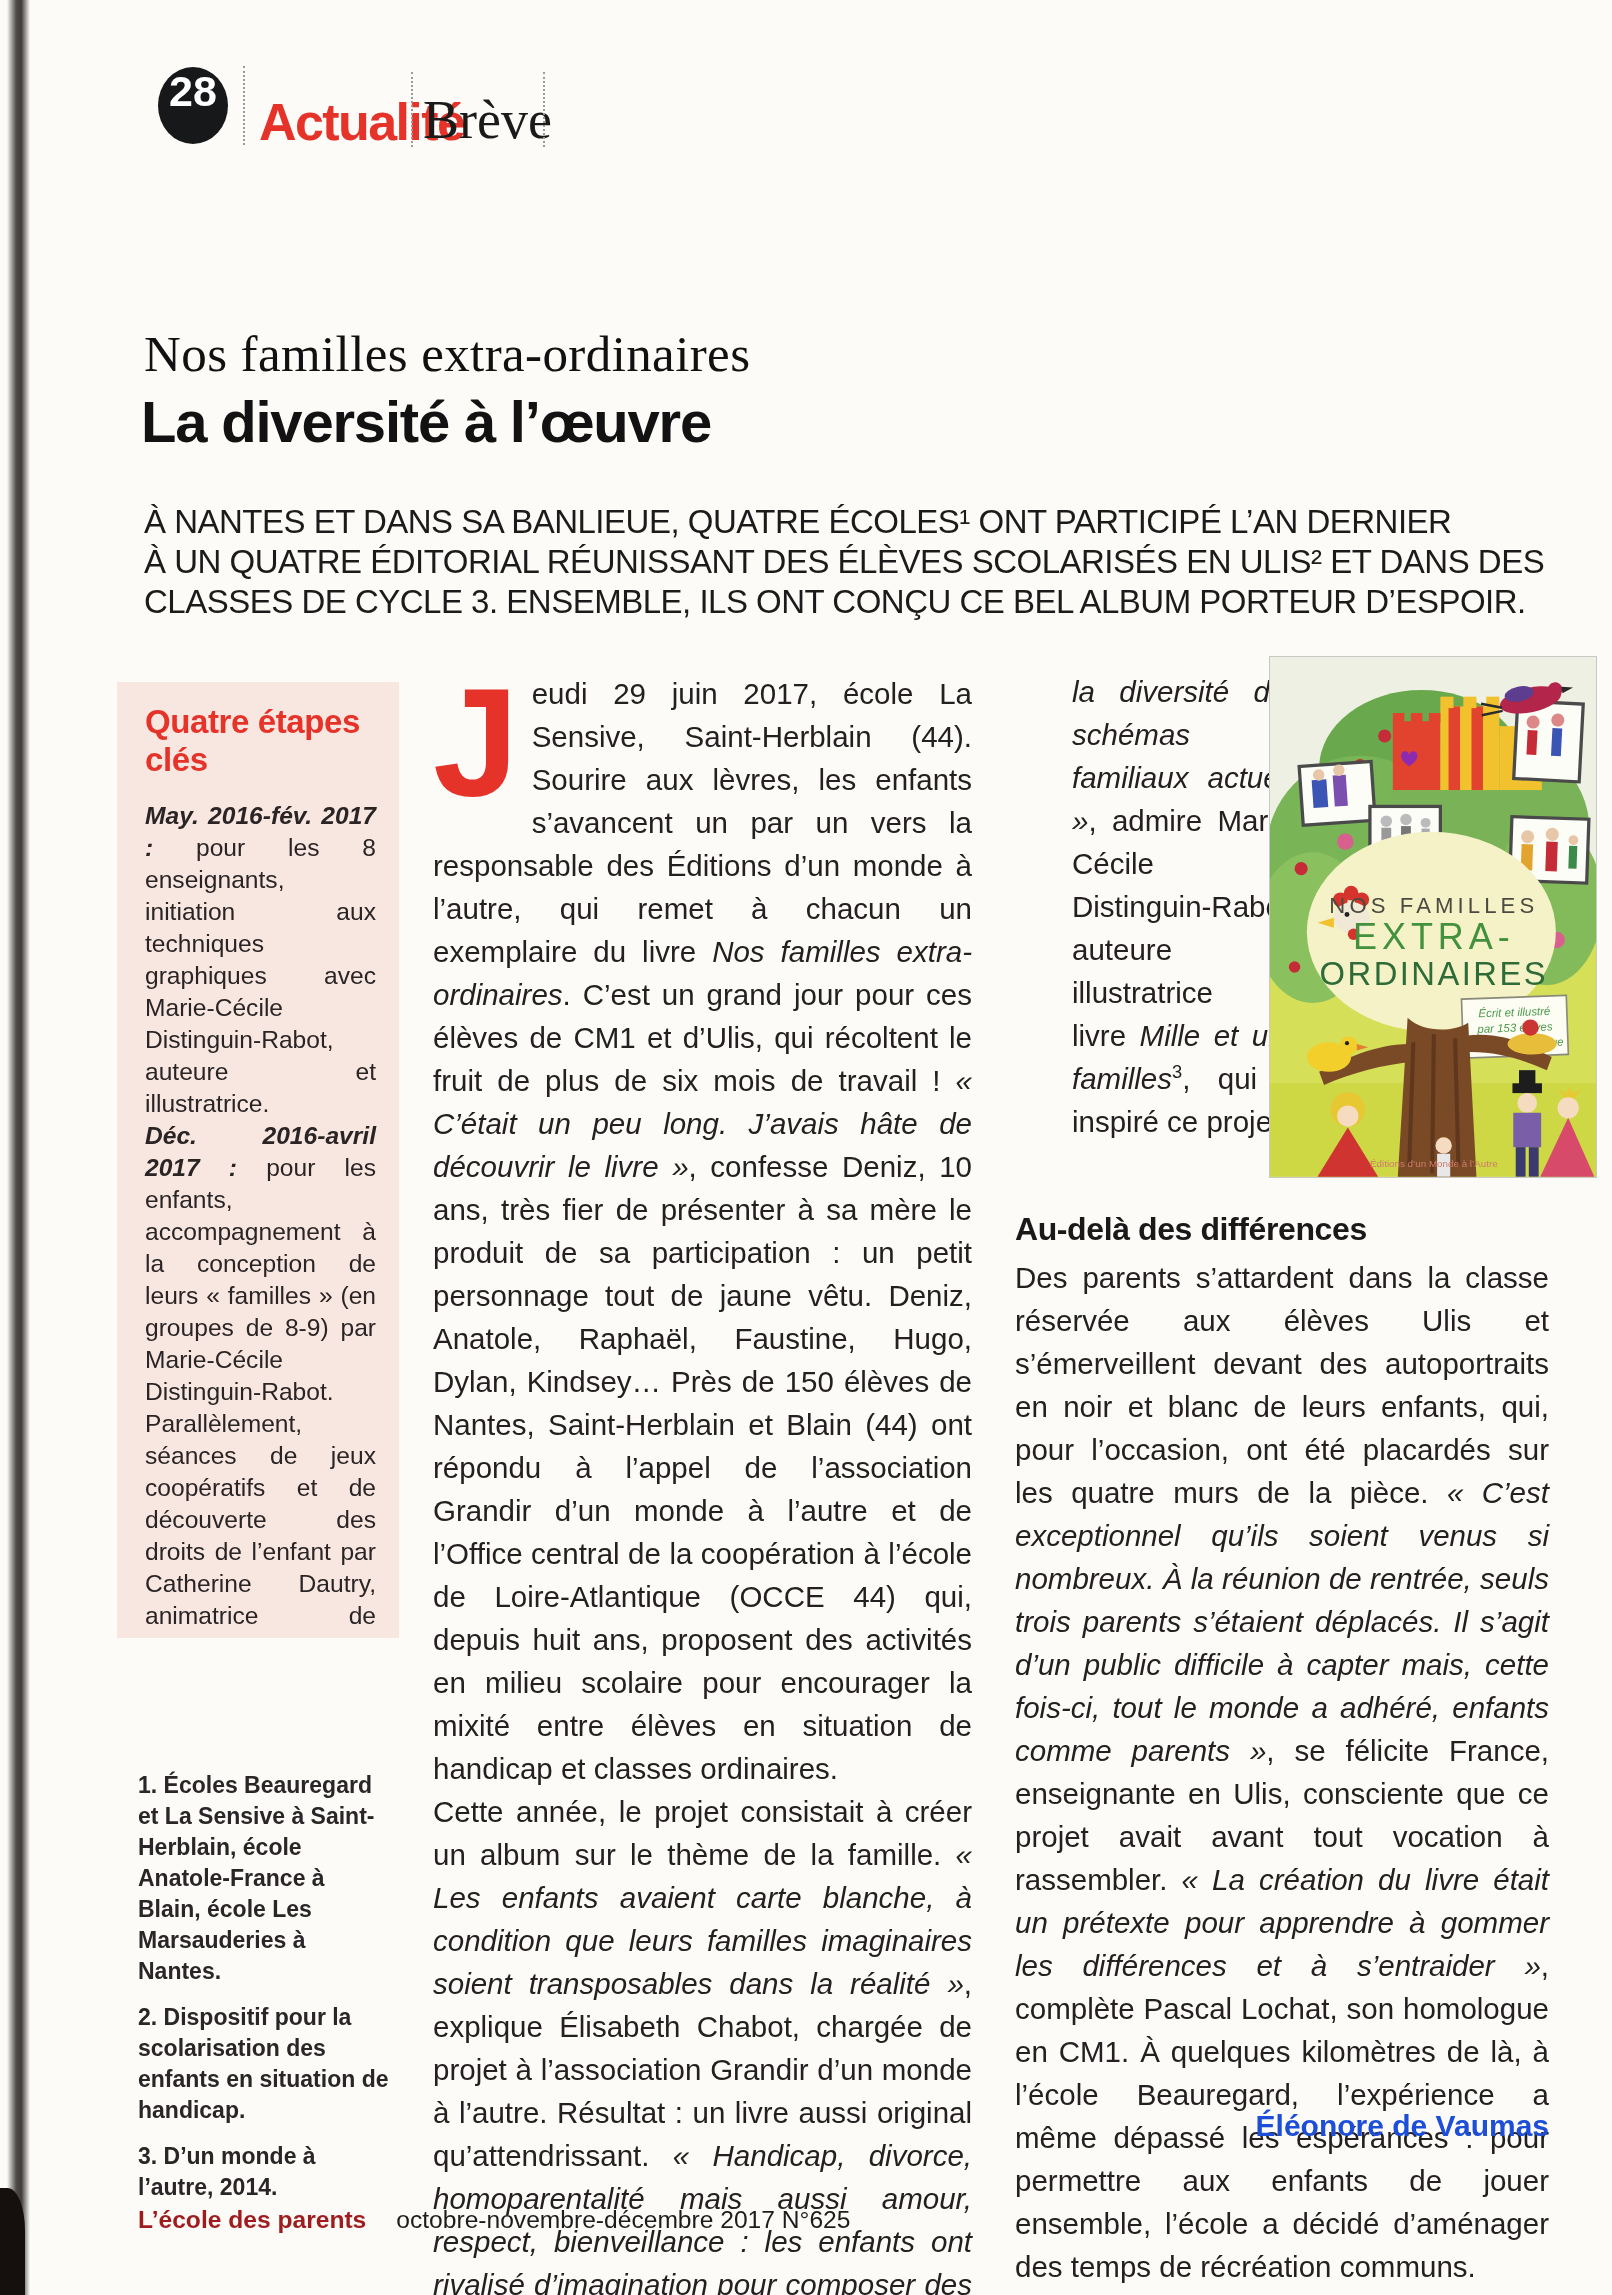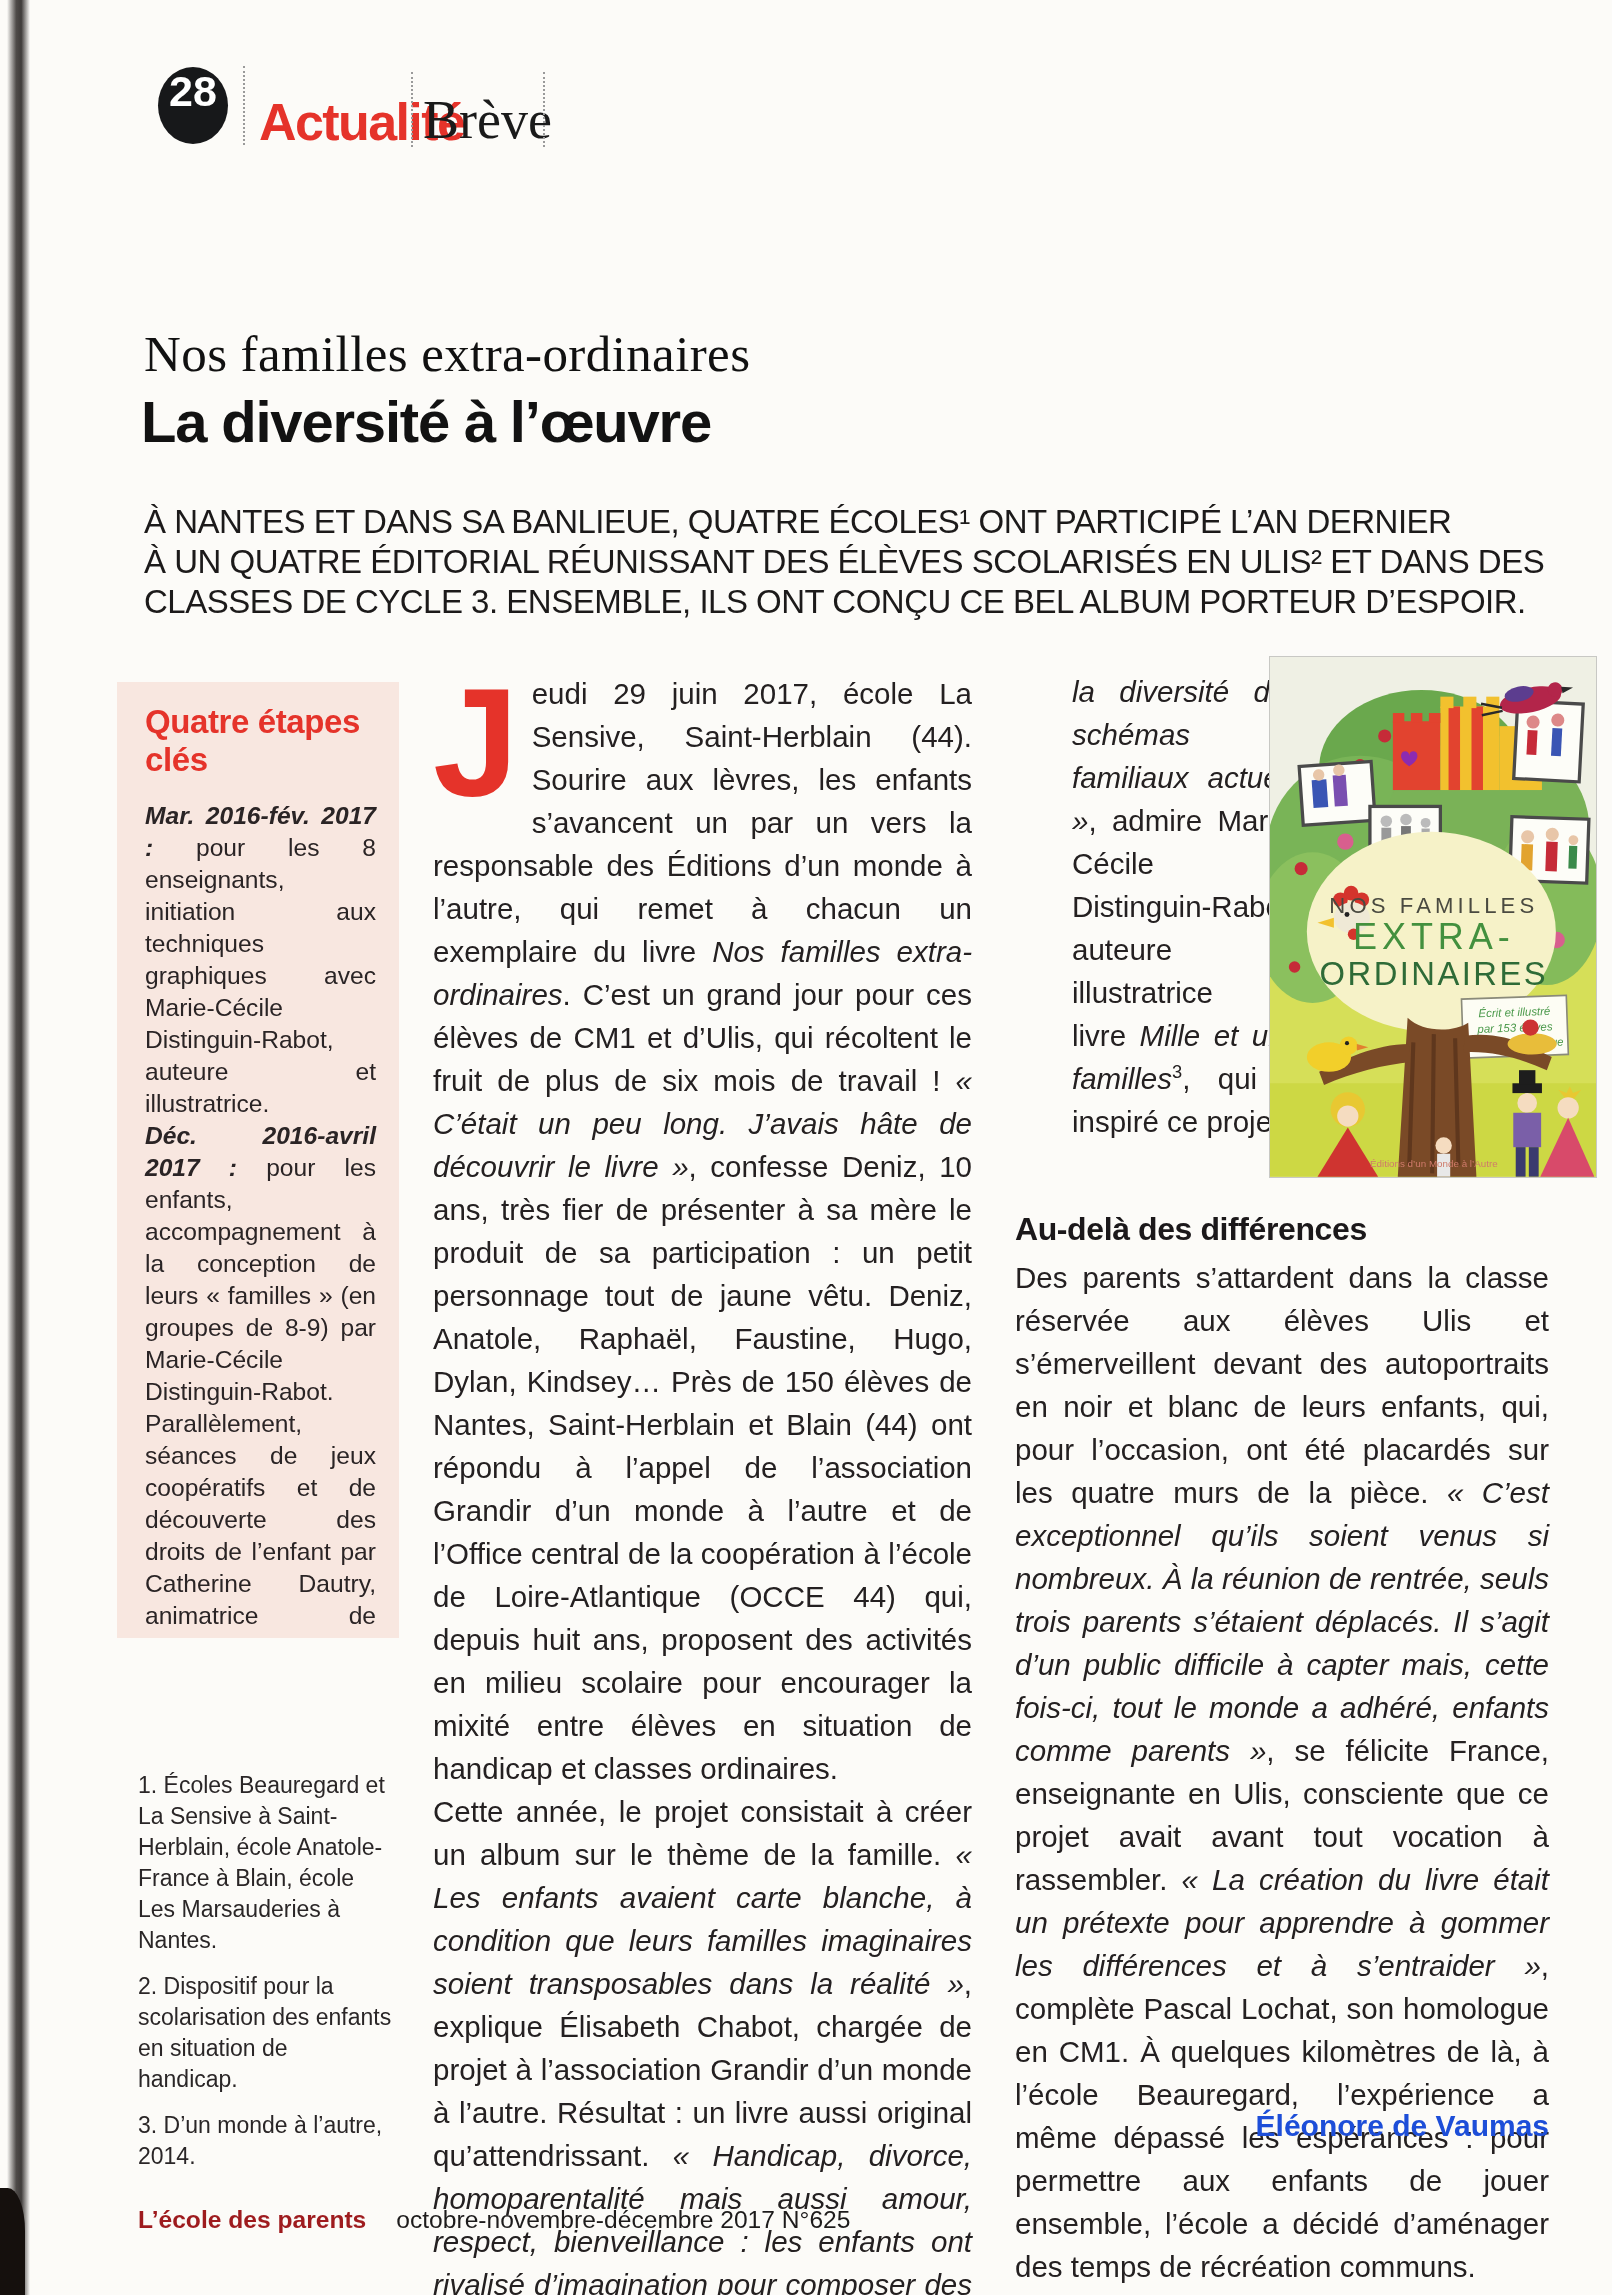--- a/index.html
+++ b/index.html
@@ -96,21 +96,21 @@
     text-align:right;font-size:30px;font-weight:700;color:#1d4ed8;
   }
   
   .book-cover{
     position:absolute;left:1269px;top:656px;width:326px;height:520px;
     border:0.8px solid #c8c8c4;background:#f0f1e6;
   }
   .book-cover svg{display:block;width:100%;height:100%;}
   
   .footnotes{position:absolute;left:138px;top:1770px;width:254px;}
-  .fn{margin:0 0 14.8px 0;font-size:23px;line-height:31px;color:#2a2627;}
+  .fn{margin:0 0 14.8px 0;font-size:23px;line-height:31px;color:#2a2627;font-weight:bold;}
   
   .footer{position:absolute;left:138px;top:2206px;font-size:24.6px;color:#1d1b1b;}
   .footer .brand{color:var(--brand-red);font-weight:700;margin-right:30px;}
 </style>
 </head>
 <body>
 
 <div id="page">
 
   <div class="edge-left"></div>
@@ -129,21 +129,21 @@
   <div class="headline">La diversité à l’œuvre</div>
 
   <div class="standfirst">
     <div>À NANTES ET DANS SA BANLIEUE, QUATRE ÉCOLES¹ ONT PARTICIPÉ L’AN DERNIER</div>
     <div>À UN QUATRE ÉDITORIAL RÉUNISSANT DES ÉLÈVES SCOLARISÉS EN ULIS² ET DANS DES</div>
     <div>CLASSES DE CYCLE 3. ENSEMBLE, ILS ONT CONÇU CE BEL ALBUM PORTEUR D’ESPOIR.</div>
   </div>
 
   <div class="sidebar">
     <p class="sidebar-title">Quatre étapes clés</p>
-    <p class="sb-entry"><span class="sb-lead">Mar. 2016-fév. 2017 : </span><span>pour les 8 enseignants, initiation aux techniques graphiques avec Marie-Cécile Distinguin-Rabot, auteure et illustratrice.</span></p>
+    <p class="sb-entry"><span class="sb-lead">May. 2016-fév. 2017 : </span><span>pour les 8 enseignants, initiation aux techniques graphiques avec Marie-Cécile Distinguin-Rabot, auteure et illustratrice.</span></p>
     <p class="sb-entry"><span class="sb-lead">Déc. 2016-avril 2017 : </span><span>pour les enfants, accompagnement à la conception de leurs « familles » (en groupes de 8-9) par Marie-Cécile Distinguin-Rabot. Parallèlement, séances de jeux coopératifs et de découverte des droits de l’enfant par Catherine Dautry, animatrice de l’OCCE 44.</span></p>
     <p class="sb-entry"><span class="sb-lead">Mai 2017 : </span><span>fabrication de l’album par la graphiste Emmanuelle Houssais, puis impression.</span></p>
 
   </div>
 
   <div class="col col-mid">
     <p class="jp"><span class="dropcap">J</span><span><span class="sg-n">eudi 29 juin 2017, école La Sensive, Saint-Herblain (44). Sourire aux lèvres, les enfants s’avancent un par un vers la responsable des Éditions d’un monde à l’autre, qui remet à chacun un exemplaire du livre </span><span class="sg-i">Nos familles extra-ordinaires</span><span class="sg-n">. C’est un grand jour pour ces élèves de CM1 et d’Ulis, qui récoltent le fruit de plus de six mois de travail ! </span><span class="sg-i">« C’était un peu long. J’avais hâte de découvrir le livre »</span><span class="sg-n">, confesse Deniz, 10 ans, très fier de présenter à sa mère le produit de sa participation : un petit personnage tout de jaune vêtu. Deniz, Anatole, Raphaël, Faustine, Hugo, Dylan, Kindsey… Près de 150 élèves de Nantes, Saint-Herblain et Blain (44) ont répondu à l’appel de l’association Grandir d’un monde à l’autre et de l’Office central de la coopération à l’école de Loire-Atlantique (OCCE 44) qui, depuis huit ans, proposent des activités en milieu scolaire pour encourager la mixité entre élèves en situation de handicap et classes ordinaires.</span></span></p>
     <p class="jp"><span class="sg-n">Cette année, le projet consistait à créer un album sur le thème de la famille. </span><span class="sg-i">« Les enfants avaient carte blanche, à condition que leurs familles imaginaires soient transposables dans la réalité »</span><span class="sg-n">, explique Élisabeth Chabot, chargée de projet à l’association Grandir d’un monde à l’autre. Résultat : un livre aussi original qu’attendrissant. </span><span class="sg-i">« Handicap, divorce, homoparentalité mais aussi amour, respect, bienveillance : les enfants ont rivalisé d’imagination pour composer des familles qui reflètent avec justesse</span></p>
   </div>
 

